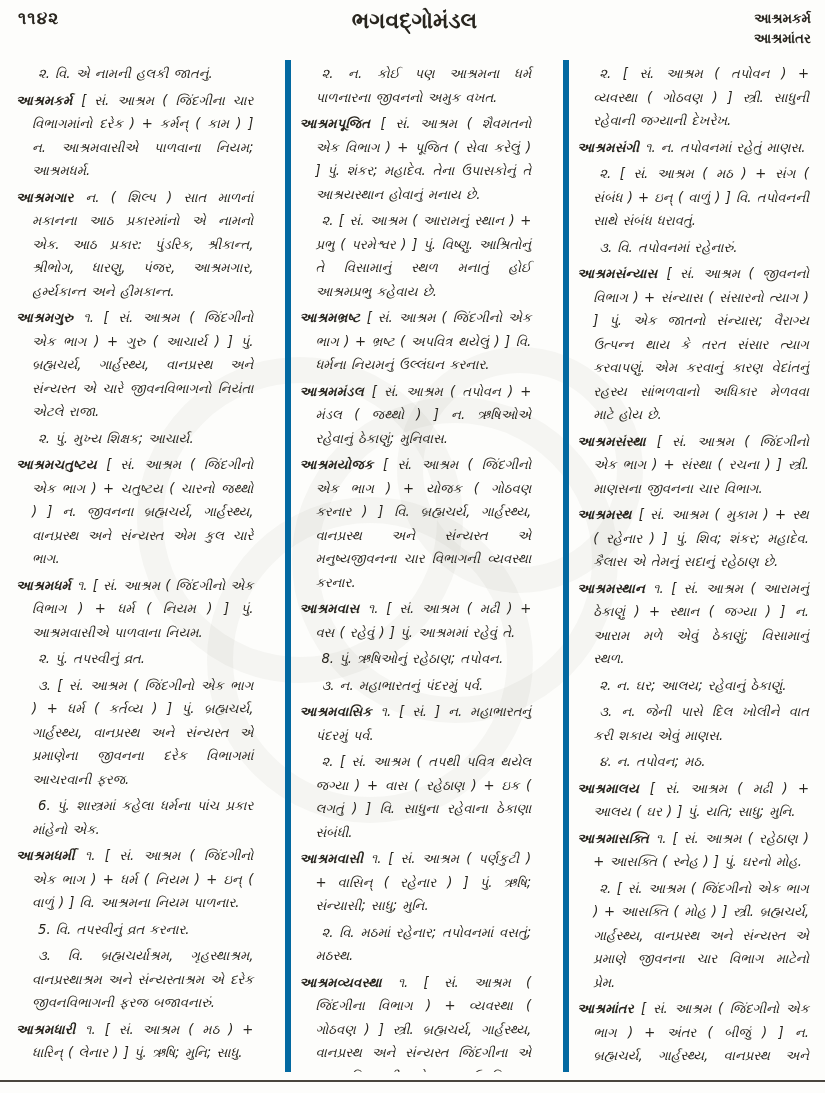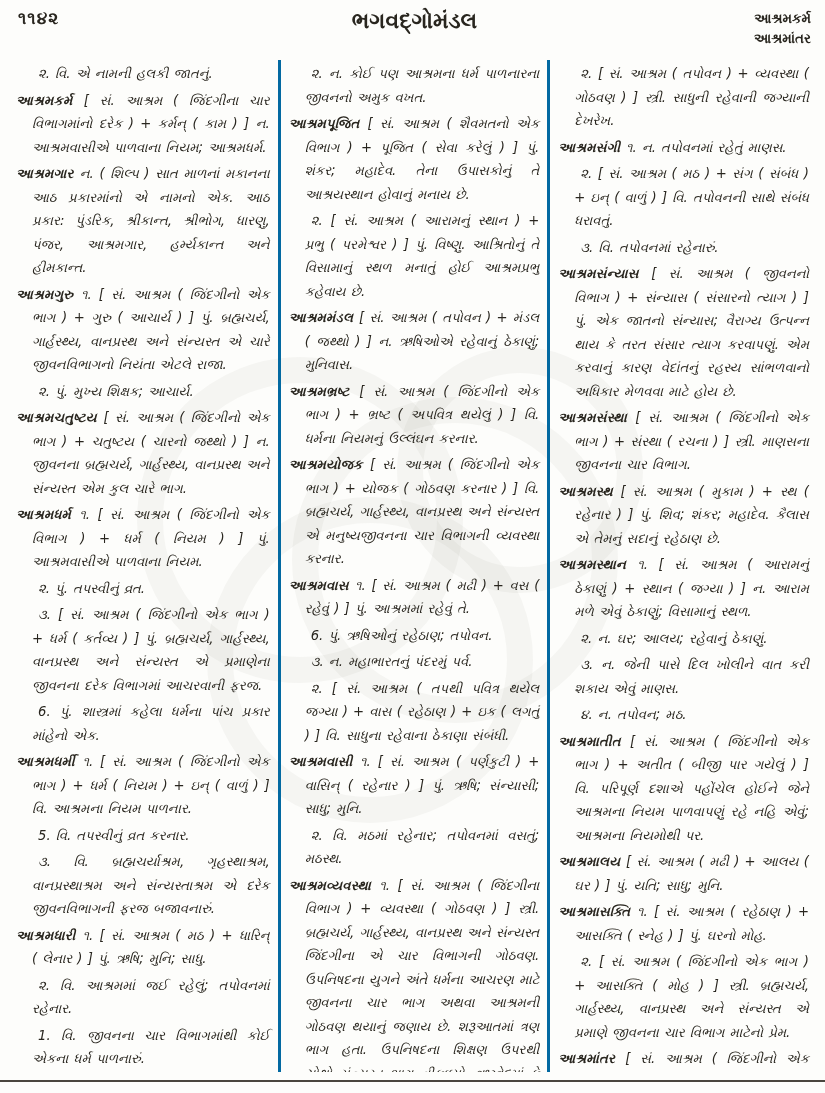--- a/index.html
+++ b/index.html
@@ -42,21 +42,21 @@
 
   .columns {
     display: flex; margin-top: 6px;
     height: 1012px; overflow: hidden;
   }
   .col {
     width: 33.333%; box-sizing: border-box;
     padding: 2px 8px 0 8px;
     overflow: hidden;
   }
-  .col + .col { border-left: 3px solid #0369a1; }
+  .col + .col { border-left: 6px solid #0369a1; margin-left: 24px; }
 
   .col p {
     margin: 0 0 3px 0;
     font-size: 13.2px;
     line-height: 23.5px;
     text-align: justify;
     word-spacing: 1px;
     font-style: italic;
   }
   p.entry { padding-left: 16px; text-indent: -16px; }
@@ -108,44 +108,44 @@
           <p class="sense">5. વિ. તપસ્વીનું વ્રત કરનાર.</p>
           <p class="sense">૩. વિ. બ્રહ્મચર્યાશ્રમ, ગૃહસ્થાશ્રમ, વાનપ્રસ્થાશ્રમ અને સંન્યસ્તાશ્રમ એ દરેક જીવનવિભાગની ફરજ બજાવનારું.</p>
           <p class="entry"><span class="hw">આશ્રમધારી </span>૧. [ સં. આશ્રમ ( મઠ ) + ધારિન્ ( લેનાર ) ] પું. ઋષિ; મુનિ; સાધુ.</p>
           <p class="sense">૨. વિ. આશ્રમમાં જઈ રહેલું; તપોવનમાં રહેનાર.</p>
           <p class="sense">1. વિ. જીવનના ચાર વિભાગમાંથી કોઈ એકના ધર્મ પાળનારું.</p>
         </div>
         <div class="col">
           <p class="sense">૨. ન. કોઈ પણ આશ્રમના ધર્મ પાળનારના જીવનનો અમુક વખત.</p>
           <p class="entry"><span class="hw">આશ્રમપૂજિત </span>[ સં. આશ્રમ ( શૈવમતનો એક વિભાગ ) + પૂજિત ( સેવા કરેલું ) ] પું. શંકર; મહાદેવ. તેના ઉપાસકોનું તે આશ્રયસ્થાન હોવાનું મનાય છે.</p>
           <p class="sense">૨. [ સં. આશ્રમ ( આરામનું સ્થાન ) + પ્રભુ ( પરમેશ્વર ) ] પું. વિષ્ણુ. આશ્રિતોનું તે વિસામાનું સ્થળ મનાતું હોઈ આશ્રમપ્રભુ કહેવાય છે.</p>
+          <p class="entry"><span class="hw">આશ્રમભ્રષ્ટ </span>[ સં. આશ્રમ ( જિંદગીનો એક ભાગ ) + ભ્રષ્ટ ( અપવિત્ર થયેલું ) ] વિ. ધર્મના નિયમનું ઉલ્લંઘન કરનાર.</p>
           <p class="entry"><span class="hw">આશ્રમમંડલ </span>[ સં. આશ્રમ ( તપોવન ) + મંડલ ( જથ્થો ) ] ન. ઋષિઓએ રહેવાનું ઠેકાણું; મુનિવાસ.</p>
-          <p class="entry"><span class="hw">આશ્રમભ્રષ્ટ </span>[ સં. આશ્રમ ( જિંદગીનો એક ભાગ ) + ભ્રષ્ટ ( અપવિત્ર થયેલું ) ] વિ. ધર્મના નિયમનું ઉલ્લંઘન કરનાર.</p>
           <p class="entry"><span class="hw">આશ્રમયોજક </span>[ સં. આશ્રમ ( જિંદગીનો એક ભાગ ) + યોજક ( ગોઠવણ કરનાર ) ] વિ. બ્રહ્મચર્ય, ગાર્હસ્થ્ય, વાનપ્રસ્થ અને સંન્યસ્ત એ મનુષ્યજીવનના ચાર વિભાગની વ્યવસ્થા કરનાર.</p>
           <p class="entry"><span class="hw">આશ્રમવાસ </span>૧. [ સં. આશ્રમ ( મઢી ) + વસ ( રહેવું ) ] પું. આશ્રમમાં રહેવું તે.</p>
-          <p class="sense">6. પું. ઋષિઓનું રહેઠાણ; તપોવન.</p>
+          <p class="sense">8. પું. ઋષિઓનું રહેઠાણ; તપોવન.</p>
           <p class="sense">૩. ન. મહાભારતનું પંદરમું પર્વ.</p>
+          <p class="entry"><span class="hw">આશ્રમવાસિક </span>૧. [ સં. ] ન. મહાભારતનું પંદરમું પર્વ.</p>
           <p class="sense">૨. [ સં. આશ્રમ ( તપથી પવિત્ર થયેલ જગ્યા ) + વાસ ( રહેઠાણ ) + ઇક ( લગતું ) ] વિ. સાધુના રહેવાના ઠેકાણા સંબંધી.</p>
           <p class="entry"><span class="hw">આશ્રમવાસી </span>૧. [ સં. આશ્રમ ( પર્ણકુટી ) + વાસિન્ ( રહેનાર ) ] પું. ઋષિ; સંન્યાસી; સાધુ; મુનિ.</p>
           <p class="sense">૨. વિ. મઠમાં રહેનાર; તપોવનમાં વસતું; મઠસ્થ.</p>
           <p class="entry"><span class="hw">આશ્રમવ્યવસ્થા </span>૧. [ સં. આશ્રમ ( જિંદગીના વિભાગ ) + વ્યવસ્થા ( ગોઠવણ ) ] સ્ત્રી. બ્રહ્મચર્ય, ગાર્હસ્થ્ય, વાનપ્રસ્થ અને સંન્યસ્ત જિંદગીના એ ચાર વિભાગની ગોઠવણ. ઉપનિષદના યુગને અંતે ધર્મના આચરણ માટે જીવનના ચાર ભાગ અથવા આશ્રમની ગોઠવણ થયાનું જણાય છે. શરૂઆતમાં ત્રણ ભાગ હતા. ઉપનિષદના શિક્ષણ ઉપરથી ચોથો સંન્યસ્ત ભાગ નીકળ્યો. ઋગ્વેદમાં કે બ્રાહ્મણમાં આશ્રમ શબ્દ જોવામાં આવતો નથી.</p>
         </div>
         <div class="col">
           <p class="sense">૨. [ સં. આશ્રમ ( તપોવન ) + વ્યવસ્થા ( ગોઠવણ ) ] સ્ત્રી. સાધુની રહેવાની જગ્યાની દેખરેખ.</p>
           <p class="entry"><span class="hw">આશ્રમસંગી </span>૧. ન. તપોવનમાં રહેતું માણસ.</p>
           <p class="sense">૨. [ સં. આશ્રમ ( મઠ ) + સંગ ( સંબંધ ) + ઇન્ ( વાળું ) ] વિ. તપોવનની સાથે સંબંધ ધરાવતું.</p>
           <p class="sense">૩. વિ. તપોવનમાં રહેનારું.</p>
           <p class="entry"><span class="hw">આશ્રમસંન્યાસ </span>[ સં. આશ્રમ ( જીવનનો વિભાગ ) + સંન્યાસ ( સંસારનો ત્યાગ ) ] પું. એક જાતનો સંન્યાસ; વૈરાગ્ય ઉત્પન્ન થાય કે તરત સંસાર ત્યાગ કરવાપણું. એમ કરવાનું કારણ વેદાંતનું રહસ્ય સાંભળવાનો અધિકાર મેળવવા માટે હોય છે.</p>
           <p class="entry"><span class="hw">આશ્રમસંસ્થા </span>[ સં. આશ્રમ ( જિંદગીનો એક ભાગ ) + સંસ્થા ( રચના ) ] સ્ત્રી. માણસના જીવનના ચાર વિભાગ.</p>
           <p class="entry"><span class="hw">આશ્રમસ્થ </span>[ સં. આશ્રમ ( મુકામ ) + સ્થ ( રહેનાર ) ] પું. શિવ; શંકર; મહાદેવ. કૈલાસ એ તેમનું સદાનું રહેઠાણ છે.</p>
           <p class="entry"><span class="hw">આશ્રમસ્થાન </span>૧. [ સં. આશ્રમ ( આરામનું ઠેકાણું ) + સ્થાન ( જગ્યા ) ] ન. આરામ મળે એવું ઠેકાણું; વિસામાનું સ્થળ.</p>
           <p class="sense">૨. ન. ઘર; આલય; રહેવાનું ઠેકાણું.</p>
           <p class="sense">૩. ન. જેની પાસે દિલ ખોલીને વાત કરી શકાય એવું માણસ.</p>
           <p class="sense">૪. ન. તપોવન; મઠ.</p>
-          <p class="entry"><span class="hw">આશ્રમાતીત </span>[ સં. આશ્રમ ( જિંદગીનો એક ભાગ ) + અતીત ( બીજી પાર ગયેલું ) ] વિ. પરિપૂર્ણ દશાએ પહોંચેલ હોઈને જેને આશ્રમના નિયમ પાળવાપણું રહે નહિ એવું; આશ્રમના નિયમોથી પર.</p>
           <p class="entry"><span class="hw">આશ્રમાલય </span>[ સં. આશ્રમ ( મઢી ) + આલય ( ઘર ) ] પું. યતિ; સાધુ; મુનિ.</p>
           <p class="entry"><span class="hw">આશ્રમાસક્તિ </span>૧. [ સં. આશ્રમ ( રહેઠાણ ) + આસક્તિ ( સ્નેહ ) ] પું. ઘરનો મોહ.</p>
           <p class="sense">૨. [ સં. આશ્રમ ( જિંદગીનો એક ભાગ ) + આસક્તિ ( મોહ ) ] સ્ત્રી. બ્રહ્મચર્ય, ગાર્હસ્થ્ય, વાનપ્રસ્થ અને સંન્યસ્ત એ પ્રમાણે જીવનના ચાર વિભાગ માટેનો પ્રેમ.</p>
           <p class="entry"><span class="hw">આશ્રમાંતર </span>[ સં. આશ્રમ ( જિંદગીનો એક ભાગ ) + અંતર ( બીજું ) ] ન. બ્રહ્મચર્ય, ગાર્હસ્થ્ય, વાનપ્રસ્થ અને સંન્યસ્ત એ પ્રમાણેના જિંદગીના ચાર વિભાગમાંના એકમાંથી બીજામાં જવાપણું; આશ્રમની ફેરબદલી.</p>
         </div>
       </div>
   </div>
 
   <div class="bottom-rule"></div>
 </div>

